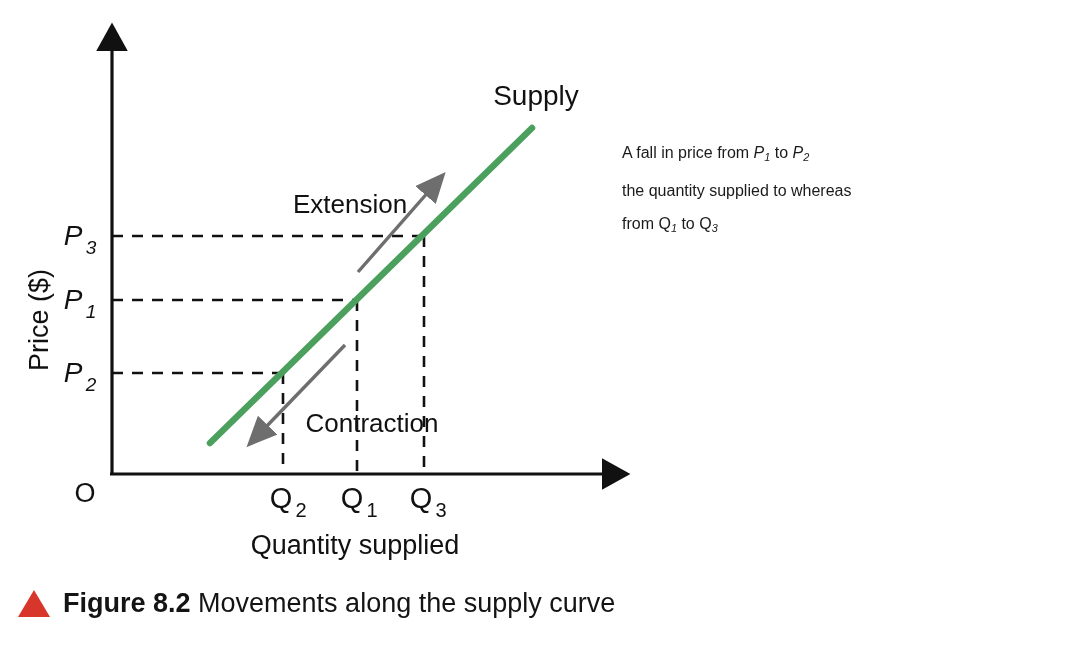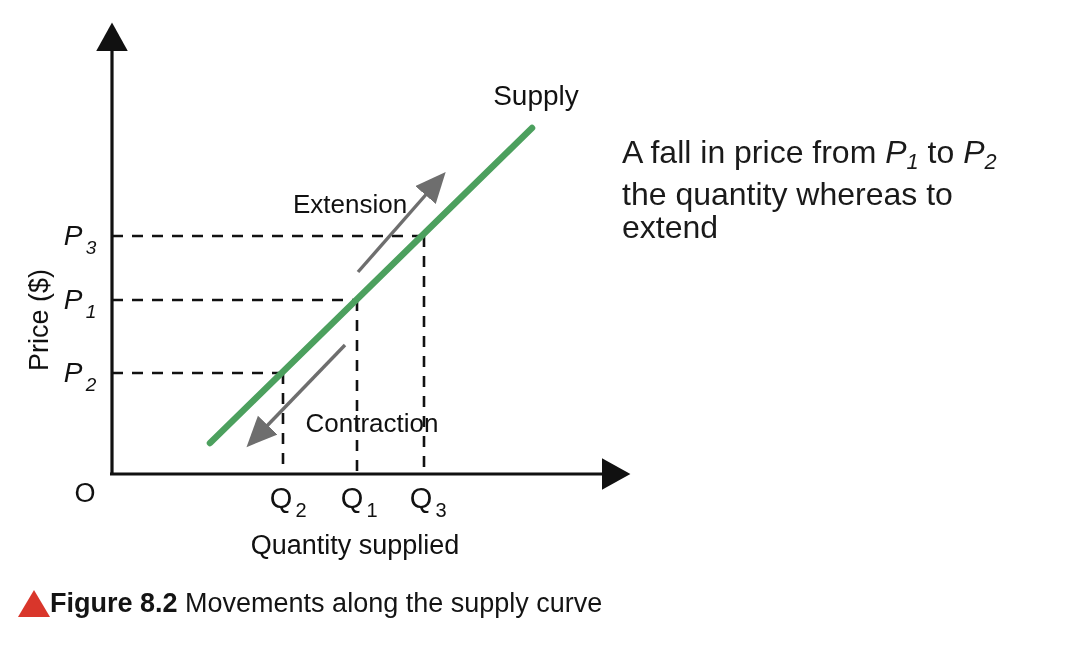--- a/index.html
+++ b/index.html
@@ -63,21 +63,21 @@
   .origin-label {
     font-size: 27px;
   }
 
   
   #explanation {
     position: absolute;
     left: 622px;
     top: 136px;
     width: 430px;
-    font-size: 32px;
+    font-size: 16px;
     line-height: 33px;
     color: #1a1a1a;
     font-family: "Liberation Sans", sans-serif;
   }
   #explanation .v {
     font-style: italic;
   }
   #explanation sub {
     font-style: italic;
     font-size: 0.68em;
@@ -87,21 +87,21 @@
     font-style: normal;
   }
 
   
   #caption-row {
     position: absolute;
     left: 18px;
     top: 588px;
     display: flex;
     align-items: center;
-    gap: 0;
+    gap: 13px;
   }
   #caption-triangle {
     width: 0;
     height: 0;
     border-left: 16px solid transparent;
     border-right: 16px solid transparent;
     border-bottom: 27px solid #d9362b;
   }
   #caption-text {
     font-size: 27px;
@@ -178,21 +178,22 @@
     <text class="axis-text origin-label" x="85" y="502" text-anchor="middle">O</text>
 
     <text class="axis-text curve-label" x="536" y="105" text-anchor="middle">Supply</text>
 
     <text class="axis-text move-label" x="350" y="213" text-anchor="middle">Extension</text>
     <text class="axis-text move-label" x="372" y="432" text-anchor="middle">Contraction</text>
   </svg>
 
   <div id="explanation">
     <div><span>A fall in price from </span><span class="v">P</span><sub>1</sub><span> to </span><span class="v">P</span><sub>2</sub></div>
-    <div>the quantity whereas to extend</div>
+    <div>the quantity supplied to whereas</div>
+    <div><span>from </span><span class="q">Q</span><sub>1</sub><span> to </span><span class="q">Q</span><sub>3</sub></div>
   </div>
 
   <div id="caption-row">
     <div id="caption-triangle"></div>
     <div id="caption-text"><span class="figno">Figure 8.2</span> <span>Movements along the supply curve</span></div>
   </div>
 
 </div>
 
 </body></html>

